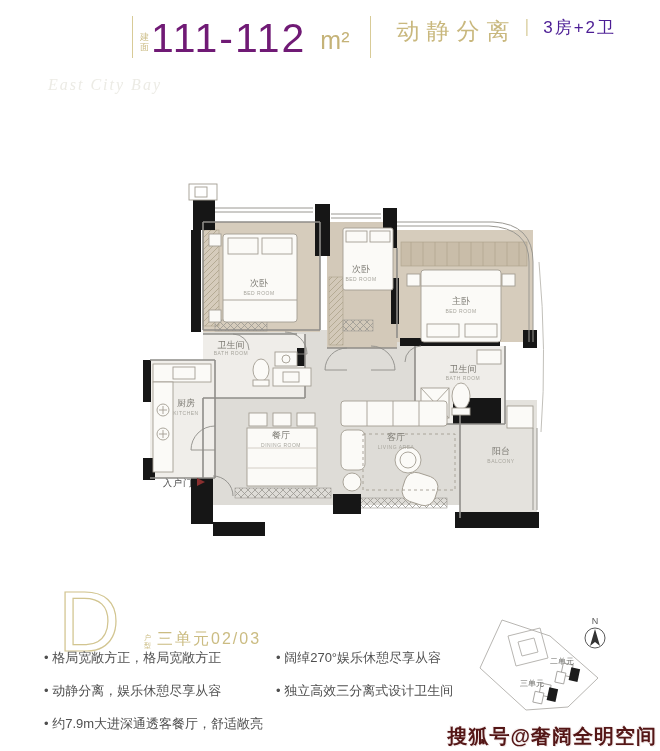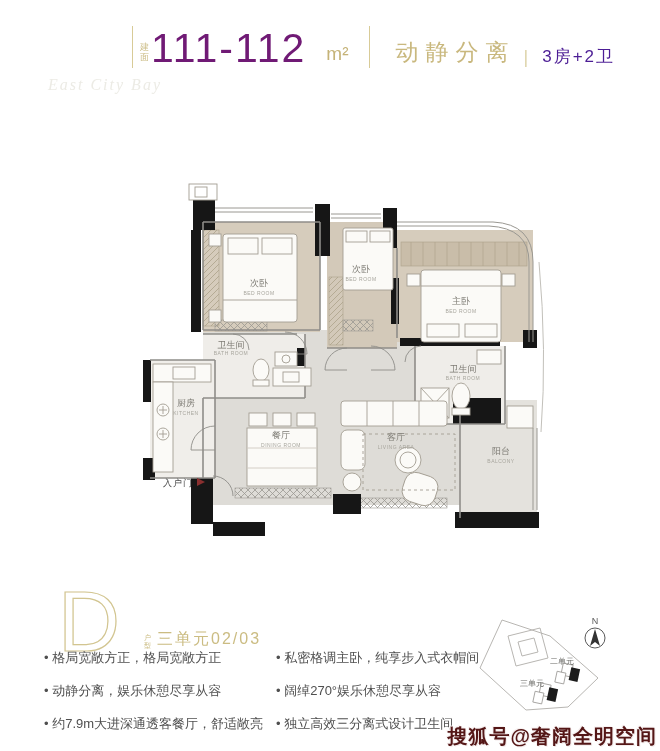--- a/index.html
+++ b/index.html
@@ -1,25 +1,25 @@
 <!DOCTYPE html>
 <html><head>
 <meta charset="utf-8">
 <style>
   html,body{margin:0;padding:0;}
   body{
     width:660px;height:751px;position:relative;background:#ffffff;overflow:hidden;
     font-family:"Liberation Sans","DejaVu Sans",sans-serif;
   }
   
-  .header{position:absolute;left:132px;top:16px;display:flex;align-items:flex-end;height:52px;}
+  .header{position:absolute;left:132px;top:16px;display:flex;align-items:flex-start;height:52px;}
   .area-block{display:flex;align-items:flex-end;border-left:1px solid #d8cb97;padding-left:7px;height:42px;}
   .area-prefix{font-size:9px;color:#cbbc85;width:11px;line-height:10px;margin-bottom:6px;word-break:break-all;}
   .area-value{font-size:41px;line-height:40px;color:#701a75;letter-spacing:2px;font-weight:500;}
-  .area-unit{font-size:19px;color:#c5b378;margin-left:20px;margin-bottom:3px;}
+  .area-unit{font-size:25px;color:#c5b378;margin-left:14px;margin-bottom:3px;}
   .hdr-divider{width:1px;height:42px;background:#d8cb97;margin:0 26px 0 20px;}
   .project-type{font-size:23px;color:#c9b87e;letter-spacing:7px;}
   .hdr-sep{font-size:18px;color:#ddd3a8;margin:0 14px 0 8px;font-weight:300;}
   .layout-type{font-size:17px;color:#4c1d95;letter-spacing:2px;}
   
   .script-deco{position:absolute;left:48px;top:76px;font-family:Liberation Serif, serif;
     font-style:italic;font-size:16px;color:#ecebe5;letter-spacing:2px;}
   
   .plan{position:absolute;left:115px;top:182px;}
   
@@ -249,21 +249,20 @@
   <div class="unit-text">三单元02/03</div>
 </div>
 
 <div class="features">
   <div class="feat-col left">
     <div class="feat-item">格局宽敞方正，格局宽敞方正</div>
     <div class="feat-item">动静分离，娱乐休憩尽享从容</div>
     <div class="feat-item">约7.9m大进深通透客餐厅，舒适敞亮</div>
   </div>
   <div class="feat-col right">
-    <div class="feat-item">私密格调主卧，纯享步入式衣帽间</div>
     <div class="feat-item">阔绰270°娱乐休憩尽享从容</div>
     <div class="feat-item">独立高效三分离式设计卫生间</div>
   </div>
 </div>
 
 <div class="siteplan">
 <svg width="150" height="120" viewBox="0 0 150 120">
 
   <g>
     <text x="119" y="18" font-size="9" fill="#5a5a5a" text-anchor="middle">N</text>

